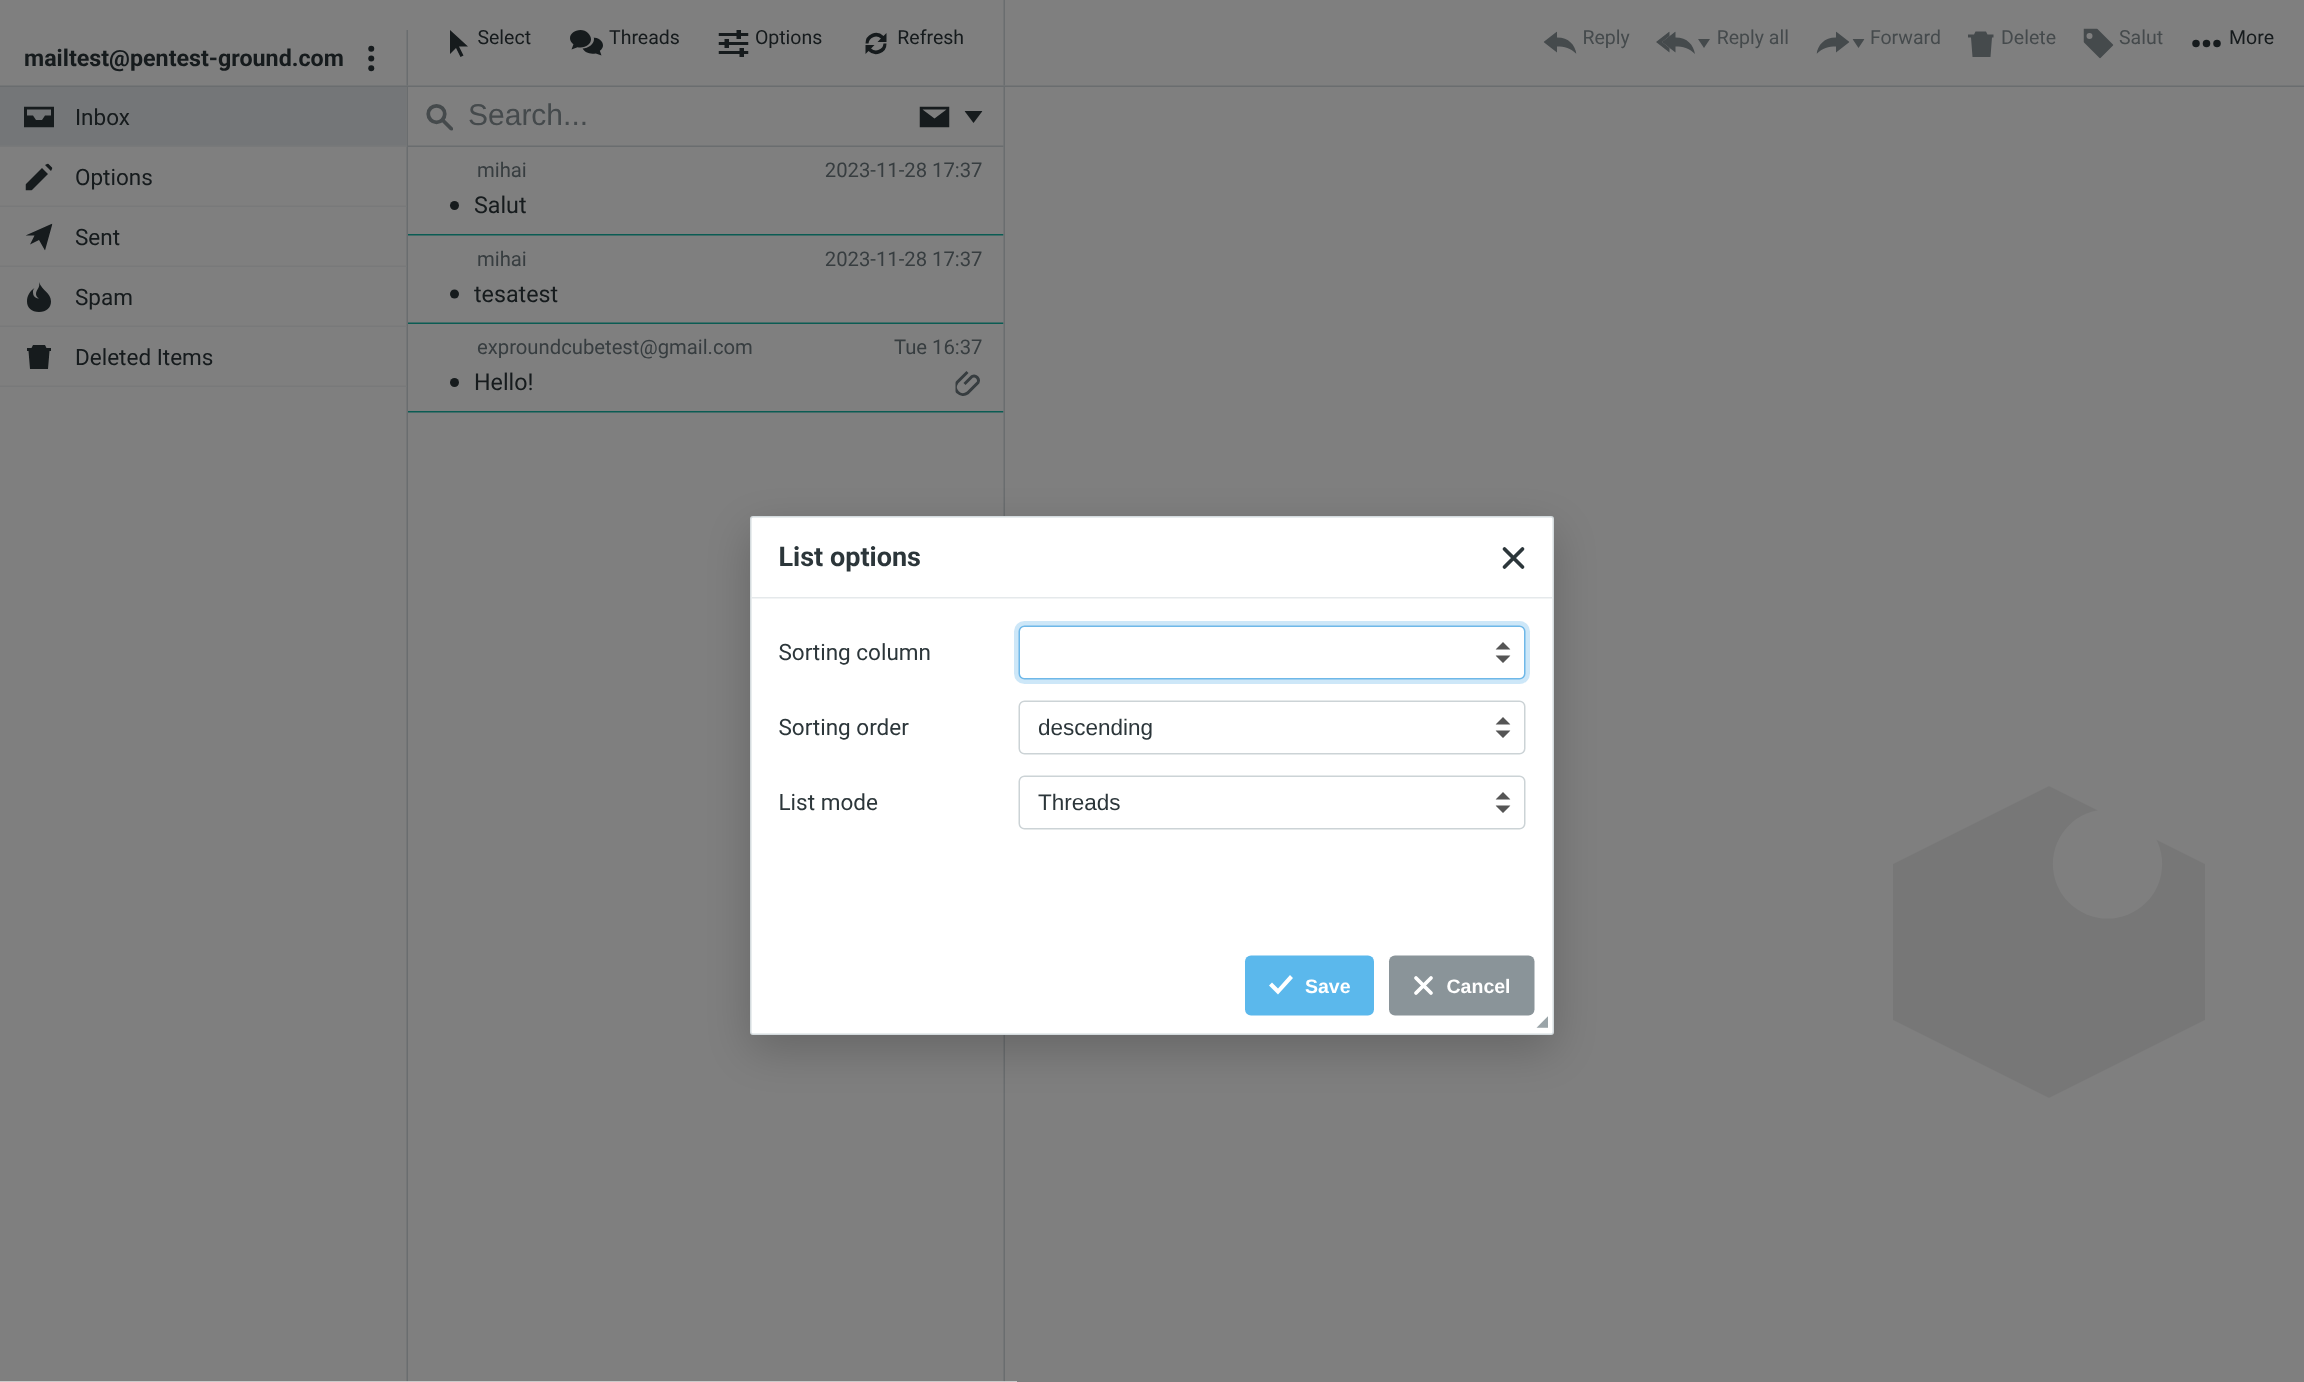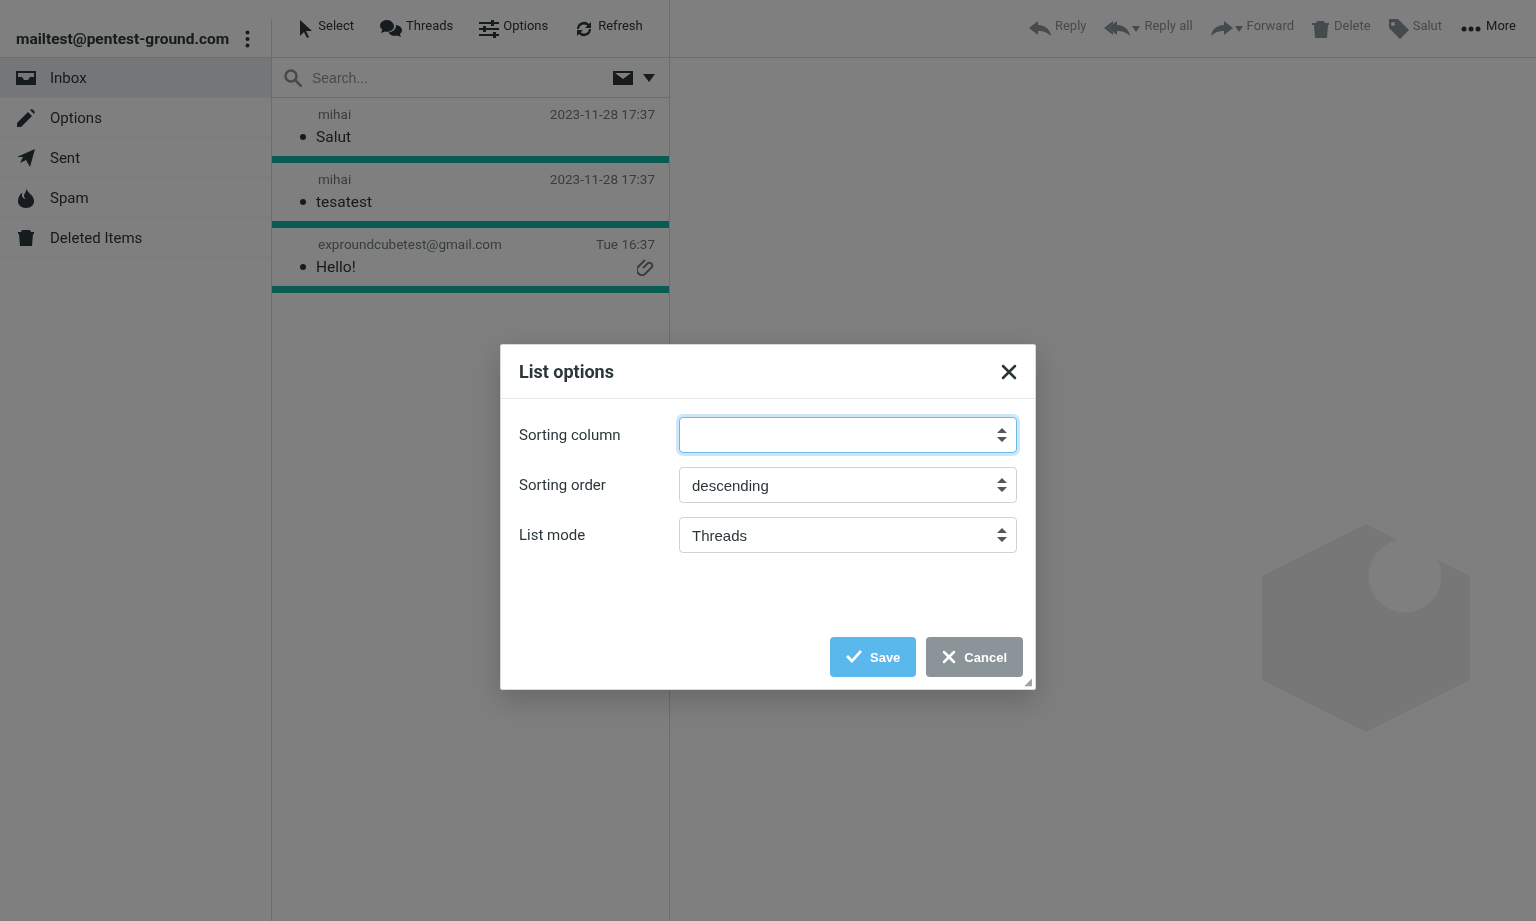--- a/index.html
+++ b/index.html
@@ -16,24 +16,24 @@
   .top-right .tbtn { color: #8a9499; }
   .top-right .tbtn.enabled { color: #2c363a; }
   .caret-mini { display:inline-block; margin-left:2px; color:#8a9499; }
   .body { flex: 1; display: flex; min-height: 0; }
   .sidebar { width: 272px; border-right: 1px solid #d4dbde; background: #fff; }
   .folder { display: flex; align-items: center; gap: 14px; height: 40px; padding: 0 16px; font-size: 15px; color: #2c363a; cursor: pointer; border-bottom: 1px solid #f1f3f4; }
   .folder.selected { background: #e9edf0; }
   .folder .ic { width: 20px; display: flex; justify-content: center; color: #2c363a; }
   .listpane { width: 398px; border-right: 1px solid #d4dbde; display: flex; flex-direction: column; background: #fff; }
   .searchbar { height: 40px; border-bottom: 1px solid #d4dbde; display: flex; align-items: center; padding: 0 14px 0 12px; gap: 10px; color: #8a9499; }
-  .searchbar input { flex: 1; border: none; outline: none; font-size: 14px; color: #2c363a; background: transparent; }
+  .searchbar input { flex: 1; border: none; outline: none; font-size: 20px; color: #2c363a; background: transparent; }
   .searchbar input::placeholder { color: #8a9499; }
   .msglist { flex: 1; overflow: auto; }
-  .msg { padding: 8px 14px 10px 46px; border-bottom: 7px solid #14b8a6; position: relative; }
+  .msg { padding: 8px 14px 10px 46px; border-bottom: 1px solid #14b8a6; position: relative; }
   .msg .row1 { display: flex; justify-content: space-between; font-size: 13.5px; color: #6f7b80; }
   .msg .row2 { display: flex; align-items: center; gap: 10px; font-size: 15.5px; color: #2c363a; margin-top: 6px; }
   .bullet { width: 6px; height: 6px; border-radius: 50%; background: #2c363a; flex: 0 0 auto; margin-left: -18px; }
   .attach { color: #6f7b80; margin-left: auto; }
   .preview { flex: 1; position: relative; background: #fff; }
   .watermark { position: absolute; right: 40px; bottom: 150px; opacity: 0.06; }
 
   
   .overlay { position: absolute; inset: 0; background: rgba(0,0,0,0.5); display: flex; align-items: flex-start; justify-content: center; }
   .dialog { margin-top: 344px; width: 536px; background: #fff; border: 1px solid #d4dbde; border-radius: 2px; box-shadow: 0 10px 30px rgba(0,0,0,.2); display: flex; flex-direction: column; }

